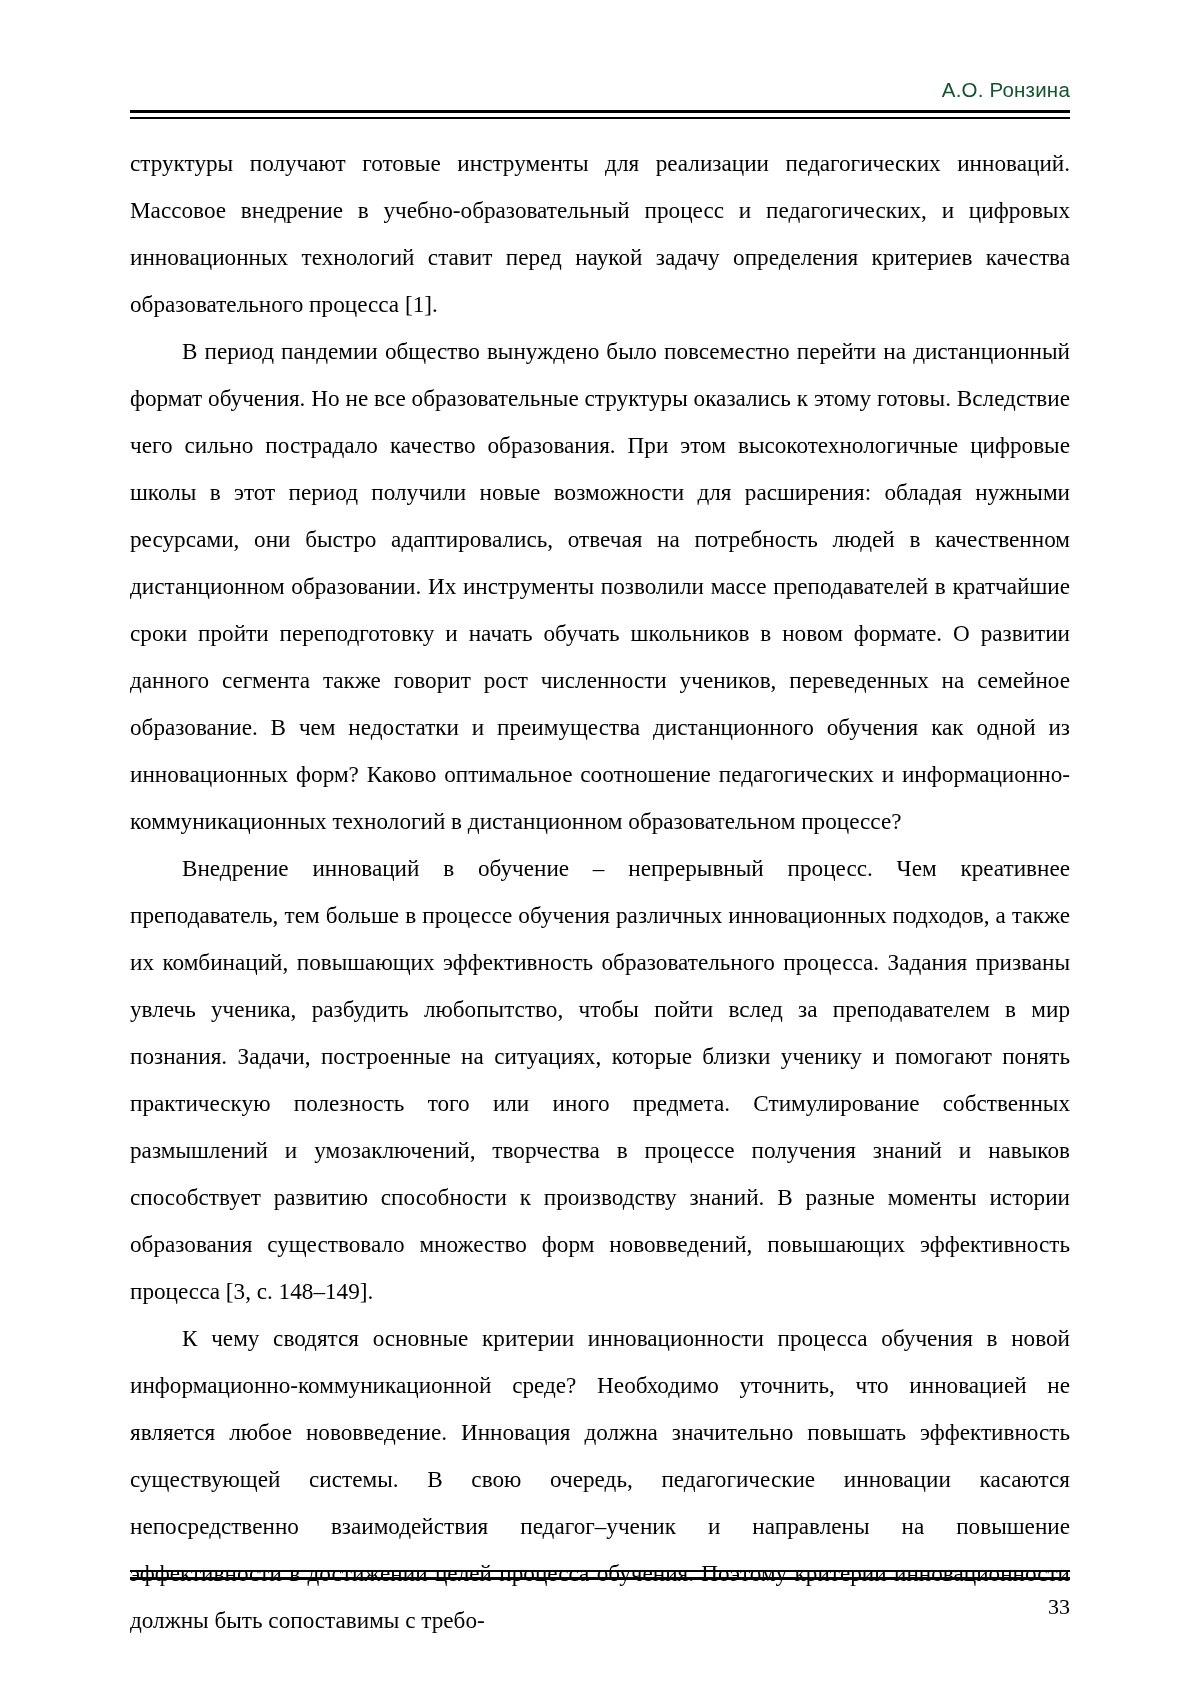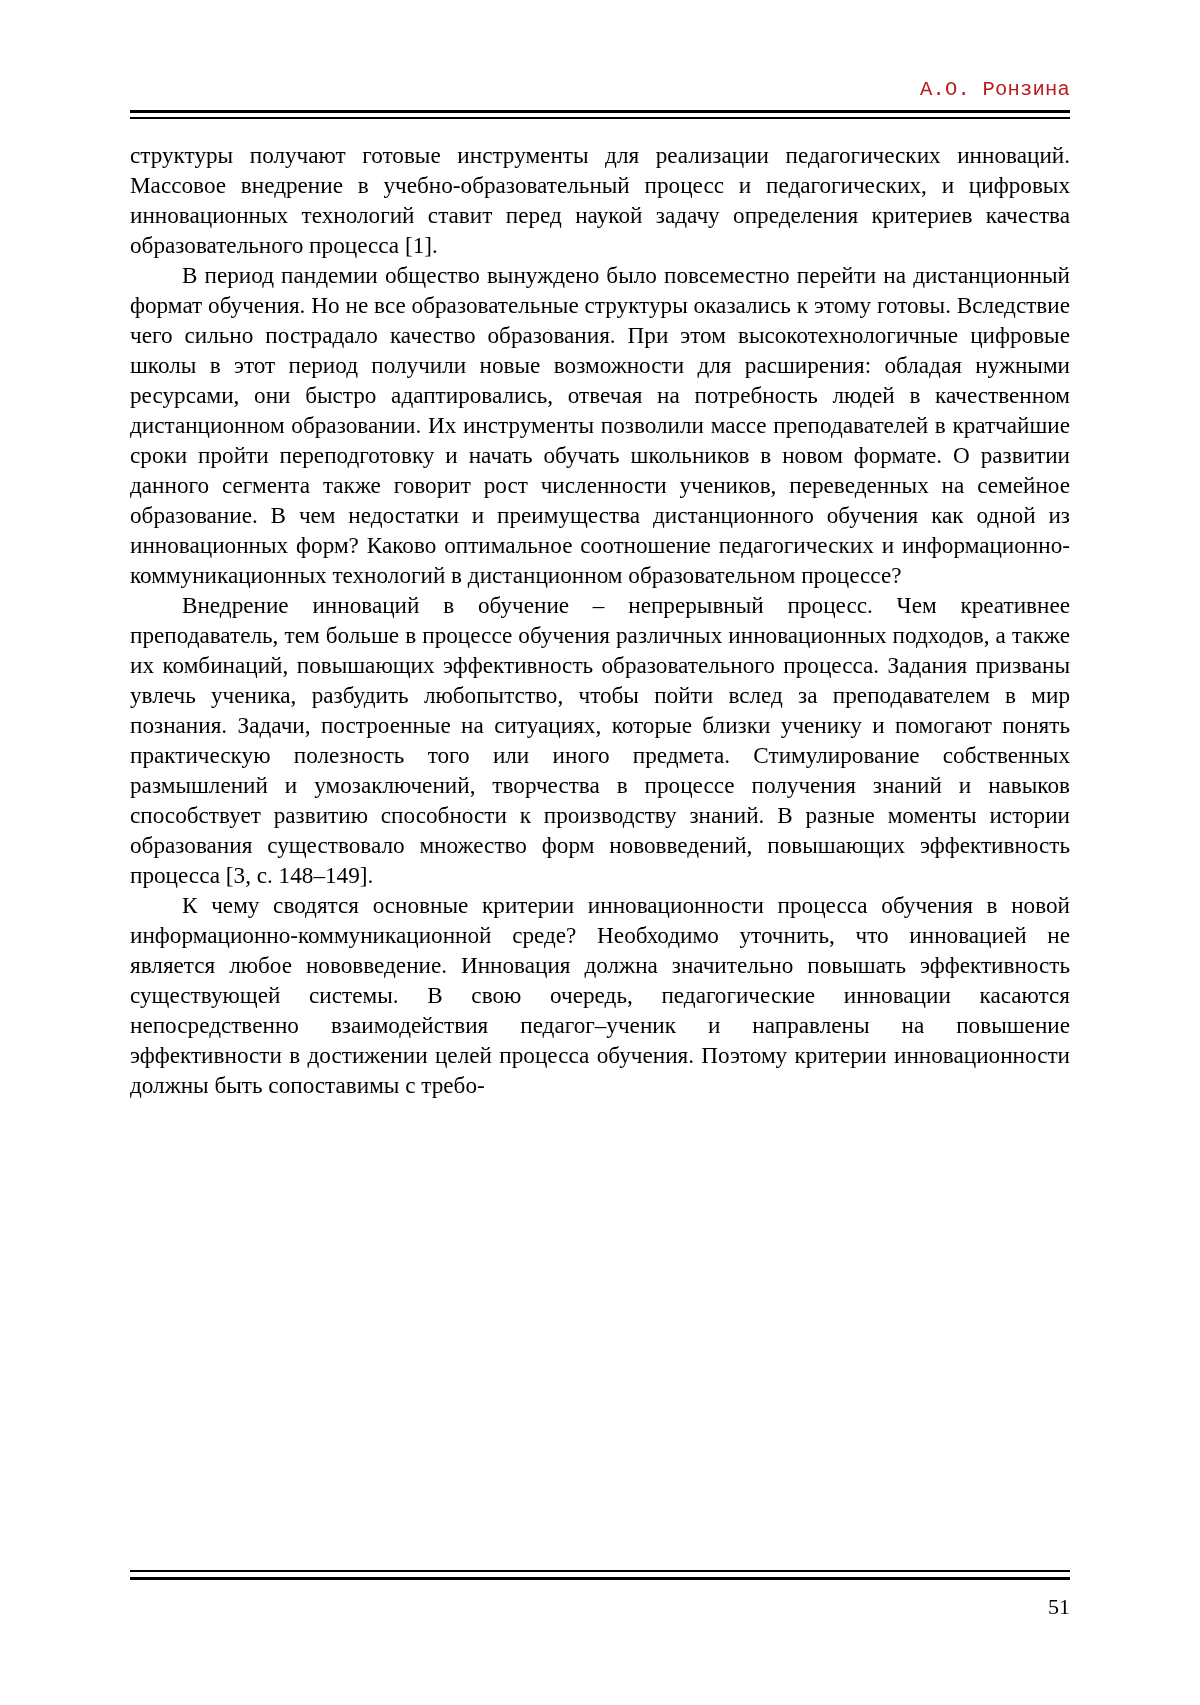--- a/index.html
+++ b/index.html
@@ -20,24 +20,24 @@
     height: 1705px;
     box-sizing: border-box;
     padding: 0;
   }
   .header {
     position: absolute;
     top: 78px;
     left: 130px;
     width: 940px;
     text-align: right;
-    font-family: Liberation Mono, monospace;
+    font-family: Liberation Sans, sans-serif;
     font-size: 20.5px;
     letter-spacing: 0.2px;
-    color: #b91c1c;
+    color: #14532d;
   }
   .rule-top {
     position: absolute;
     left: 130px;
     width: 940px;
     background: #000;
   }
   .rule-top.thick {
     top: 110px;
     height: 3px;
@@ -45,21 +45,21 @@
   .rule-top.thin {
     top: 117px;
     height: 1.5px;
   }
   .content {
     position: absolute;
     top: 140px;
     left: 130px;
     width: 940px;
     font-size: 23.2px;
-    line-height: 30px;
+    line-height: 47px;
     text-align: justify;
     text-justify: inter-word;
     hyphens: manual;
   }
   .content p {
     margin: 0;
     text-indent: 0;
   }
   .content p.ind {
     text-indent: 52px;
@@ -100,15 +100,15 @@
   <div class="content">
     <p>структуры получают готовые инструменты для реализации педагогических инноваций. Массовое внедрение в учебно-образовательный процесс и педагогических, и цифровых инновационных технологий ставит перед наукой задачу определения критериев качества образовательного процесса [1].</p>
     <p class="ind">В период пандемии общество вынуждено было повсеместно перейти на дистанционный формат обучения. Но не все образовательные структуры оказались к этому готовы. Вследствие чего сильно пострадало качество образования. При этом высокотехнологичные цифровые школы в этот период получили новые возможности для расширения: обладая нужными ресурсами, они быстро адаптировались, отвечая на потребность людей в качественном дистанционном образовании. Их инструменты позволили массе преподавателей в кратчайшие сроки пройти переподготовку и начать обучать школьников в новом формате. О развитии данного сегмента также говорит рост численности учеников, переведенных на семейное образование. В чем недостатки и преимущества дистанционного обучения как одной из инновационных форм? Каково оптимальное соотношение педагогических и информационно-коммуникационных технологий в дистанционном образовательном процессе?</p>
     <p class="ind">Внедрение инноваций в обучение – непрерывный процесс. Чем креативнее преподаватель, тем больше в процессе обучения различных инновационных подходов, а также их комбинаций, повышающих эффективность образовательного процесса. Задания призваны увлечь ученика, разбудить любопытство, чтобы пойти вслед за преподавателем в мир познания. Задачи, построенные на ситуациях, которые близки ученику и помогают понять практическую полезность того или иного предмета. Стимулирование собственных размышлений и умозаключений, творчества в процессе получения знаний и навыков способствует развитию способности к производству знаний. В разные моменты истории образования существовало множество форм нововведений, повышающих эффективность процесса [3, с. 148–149].</p>
     <p class="ind">К чему сводятся основные критерии инновационности процесса обучения в новой информационно-коммуникационной среде? Необходимо уточнить, что инновацией не является любое нововведение. Инновация должна значительно повышать эффективность существующей системы. В свою очередь, педагогические инновации касаются непосредственно взаимодействия педагог–ученик и направлены на повышение эффективности в достижении целей процесса обучения. Поэтому критерии инновационности должны быть сопоставимы с требо-</p>
   </div>
 
   <div class="rule-bottom thin"></div>
   <div class="rule-bottom thick"></div>
 
-  <div class="footer">51</div>
+  <div class="footer">33</div>
 
 </div>
 
 </body></html>

